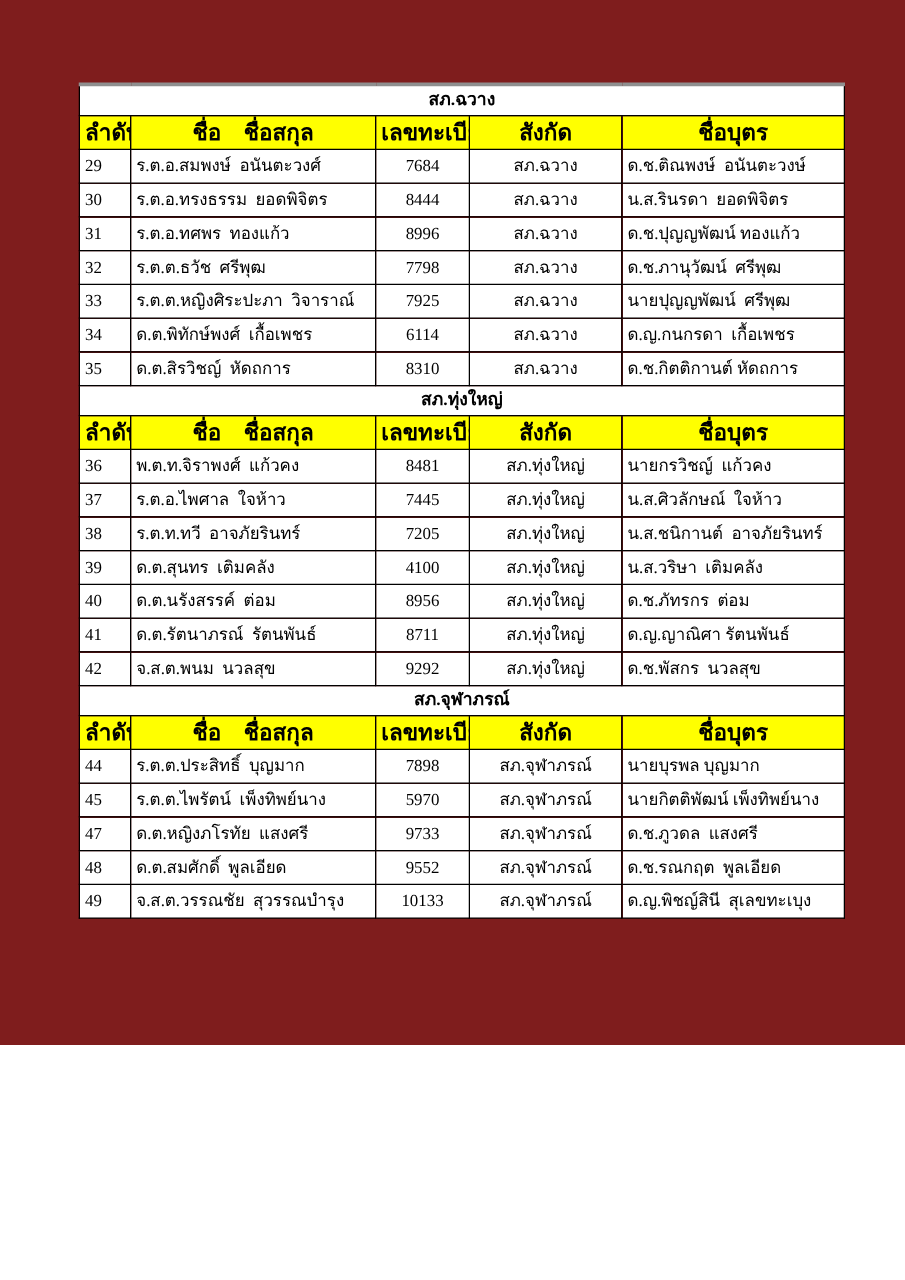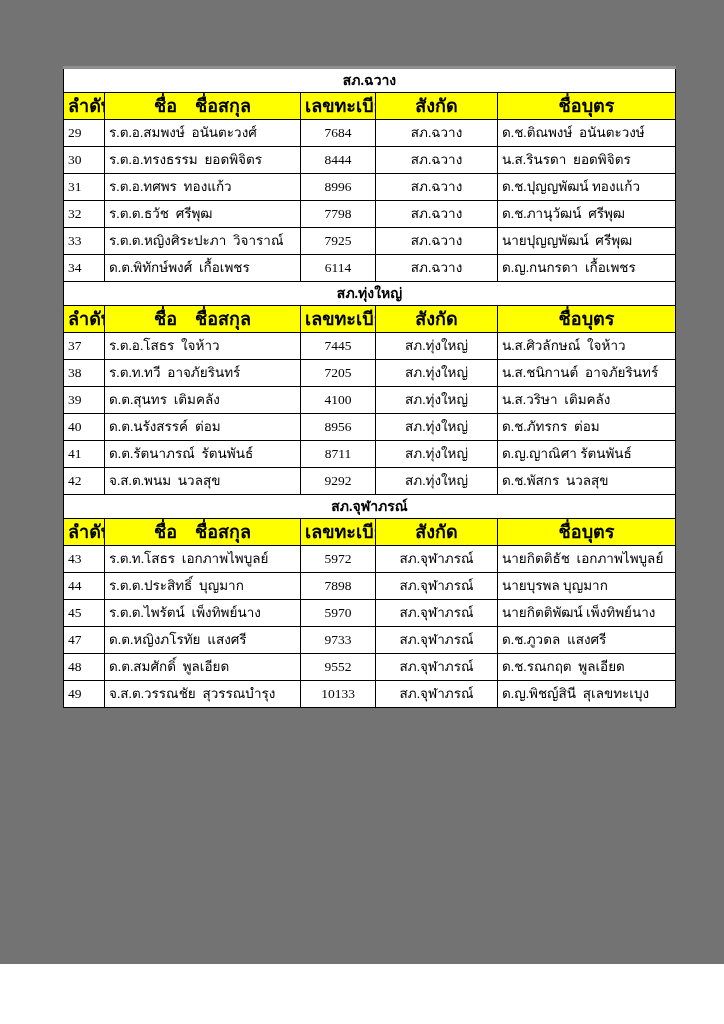--- a/index.html
+++ b/index.html
@@ -10,22 +10,22 @@
   body {
     width: 724px;
     height: 1024px;
     font-family: "Liberation Serif", "DejaVu Serif", serif;
     color: #000000;
     overflow: hidden;
   }
   .page {
     position: relative;
     width: 724px;
-    height: 964px;
-    background: #737373;
+    height: 836px;
+    background: #7f1d1d;
   }
   table.roster {
     position: absolute;
     left: 63px;
     top: 66px;
     width: 612px;
     border-collapse: collapse;
     table-layout: fixed;
   }
   table.roster td, table.roster th {
@@ -122,33 +122,47 @@
           <td class="col-unit">สภ.ฉวาง</td>
           <td class="col-child">นายปุญญพัฒน์  ศรีพุฒ</td>
         </tr>
         <tr class="data-row">
           <td class="col-no">34</td>
           <td class="col-name">ด.ต.พิทักษ์พงศ์  เกื้อเพชร</td>
           <td class="col-regno">6114</td>
           <td class="col-unit">สภ.ฉวาง</td>
           <td class="col-child">ด.ญ.กนกรดา  เกื้อเพชร</td>
         </tr>
+        <tr class="data-row">
+          <td class="col-no">35</td>
+          <td class="col-name">ด.ต.สิรวิชญ์  หัดถการ</td>
+          <td class="col-regno">8310</td>
+          <td class="col-unit">สภ.ฉวาง</td>
+          <td class="col-child">ด.ช.กิตติกานต์ หัดถการ</td>
+        </tr>
         <tr class="section-title-row">
           <td colspan="5">สภ.ทุ่งใหญ่</td>
         </tr>
         <tr class="header-row">
           <th class="col-no">ลำดับ</th>
           <th class="col-name">ชื่อ    ชื่อสกุล</th>
           <th class="col-regno">เลขทะเบียน</th>
           <th class="col-unit">สังกัด</th>
           <th class="col-child">ชื่อบุตร</th>
         </tr>
         <tr class="data-row">
+          <td class="col-no">36</td>
+          <td class="col-name">พ.ต.ท.จิราพงศ์  แก้วคง</td>
+          <td class="col-regno">8481</td>
+          <td class="col-unit">สภ.ทุ่งใหญ่</td>
+          <td class="col-child">นายกรวิชญ์  แก้วคง</td>
+        </tr>
+        <tr class="data-row">
           <td class="col-no">37</td>
-          <td class="col-name">ร.ต.อ.โสธร  ใจห้าว</td>
+          <td class="col-name">ร.ต.อ.ไพศาล  ใจห้าว</td>
           <td class="col-regno">7445</td>
           <td class="col-unit">สภ.ทุ่งใหญ่</td>
           <td class="col-child">น.ส.ศิวลักษณ์  ใจห้าว</td>
         </tr>
         <tr class="data-row">
           <td class="col-no">38</td>
           <td class="col-name">ร.ต.ท.ทวี  อาจภัยรินทร์</td>
           <td class="col-regno">7205</td>
           <td class="col-unit">สภ.ทุ่งใหญ่</td>
           <td class="col-child">น.ส.ชนิกานต์  อาจภัยรินทร์</td>
@@ -185,27 +199,20 @@
           <td colspan="5">สภ.จุฬาภรณ์</td>
         </tr>
         <tr class="header-row">
           <th class="col-no">ลำดับ</th>
           <th class="col-name">ชื่อ    ชื่อสกุล</th>
           <th class="col-regno">เลขทะเบียน</th>
           <th class="col-unit">สังกัด</th>
           <th class="col-child">ชื่อบุตร</th>
         </tr>
         <tr class="data-row">
-          <td class="col-no">43</td>
-          <td class="col-name">ร.ต.ท.โสธร  เอกภาพไพบูลย์</td>
-          <td class="col-regno">5972</td>
-          <td class="col-unit">สภ.จุฬาภรณ์</td>
-          <td class="col-child">นายกิตติธัช  เอกภาพไพบูลย์</td>
-        </tr>
-        <tr class="data-row">
           <td class="col-no">44</td>
           <td class="col-name">ร.ต.ต.ประสิทธิ์  บุญมาก</td>
           <td class="col-regno">7898</td>
           <td class="col-unit">สภ.จุฬาภรณ์</td>
           <td class="col-child">นายบุรพล บุญมาก</td>
         </tr>
         <tr class="data-row">
           <td class="col-no">45</td>
           <td class="col-name">ร.ต.ต.ไพรัตน์  เพ็งทิพย์นาง</td>
           <td class="col-regno">5970</td>

